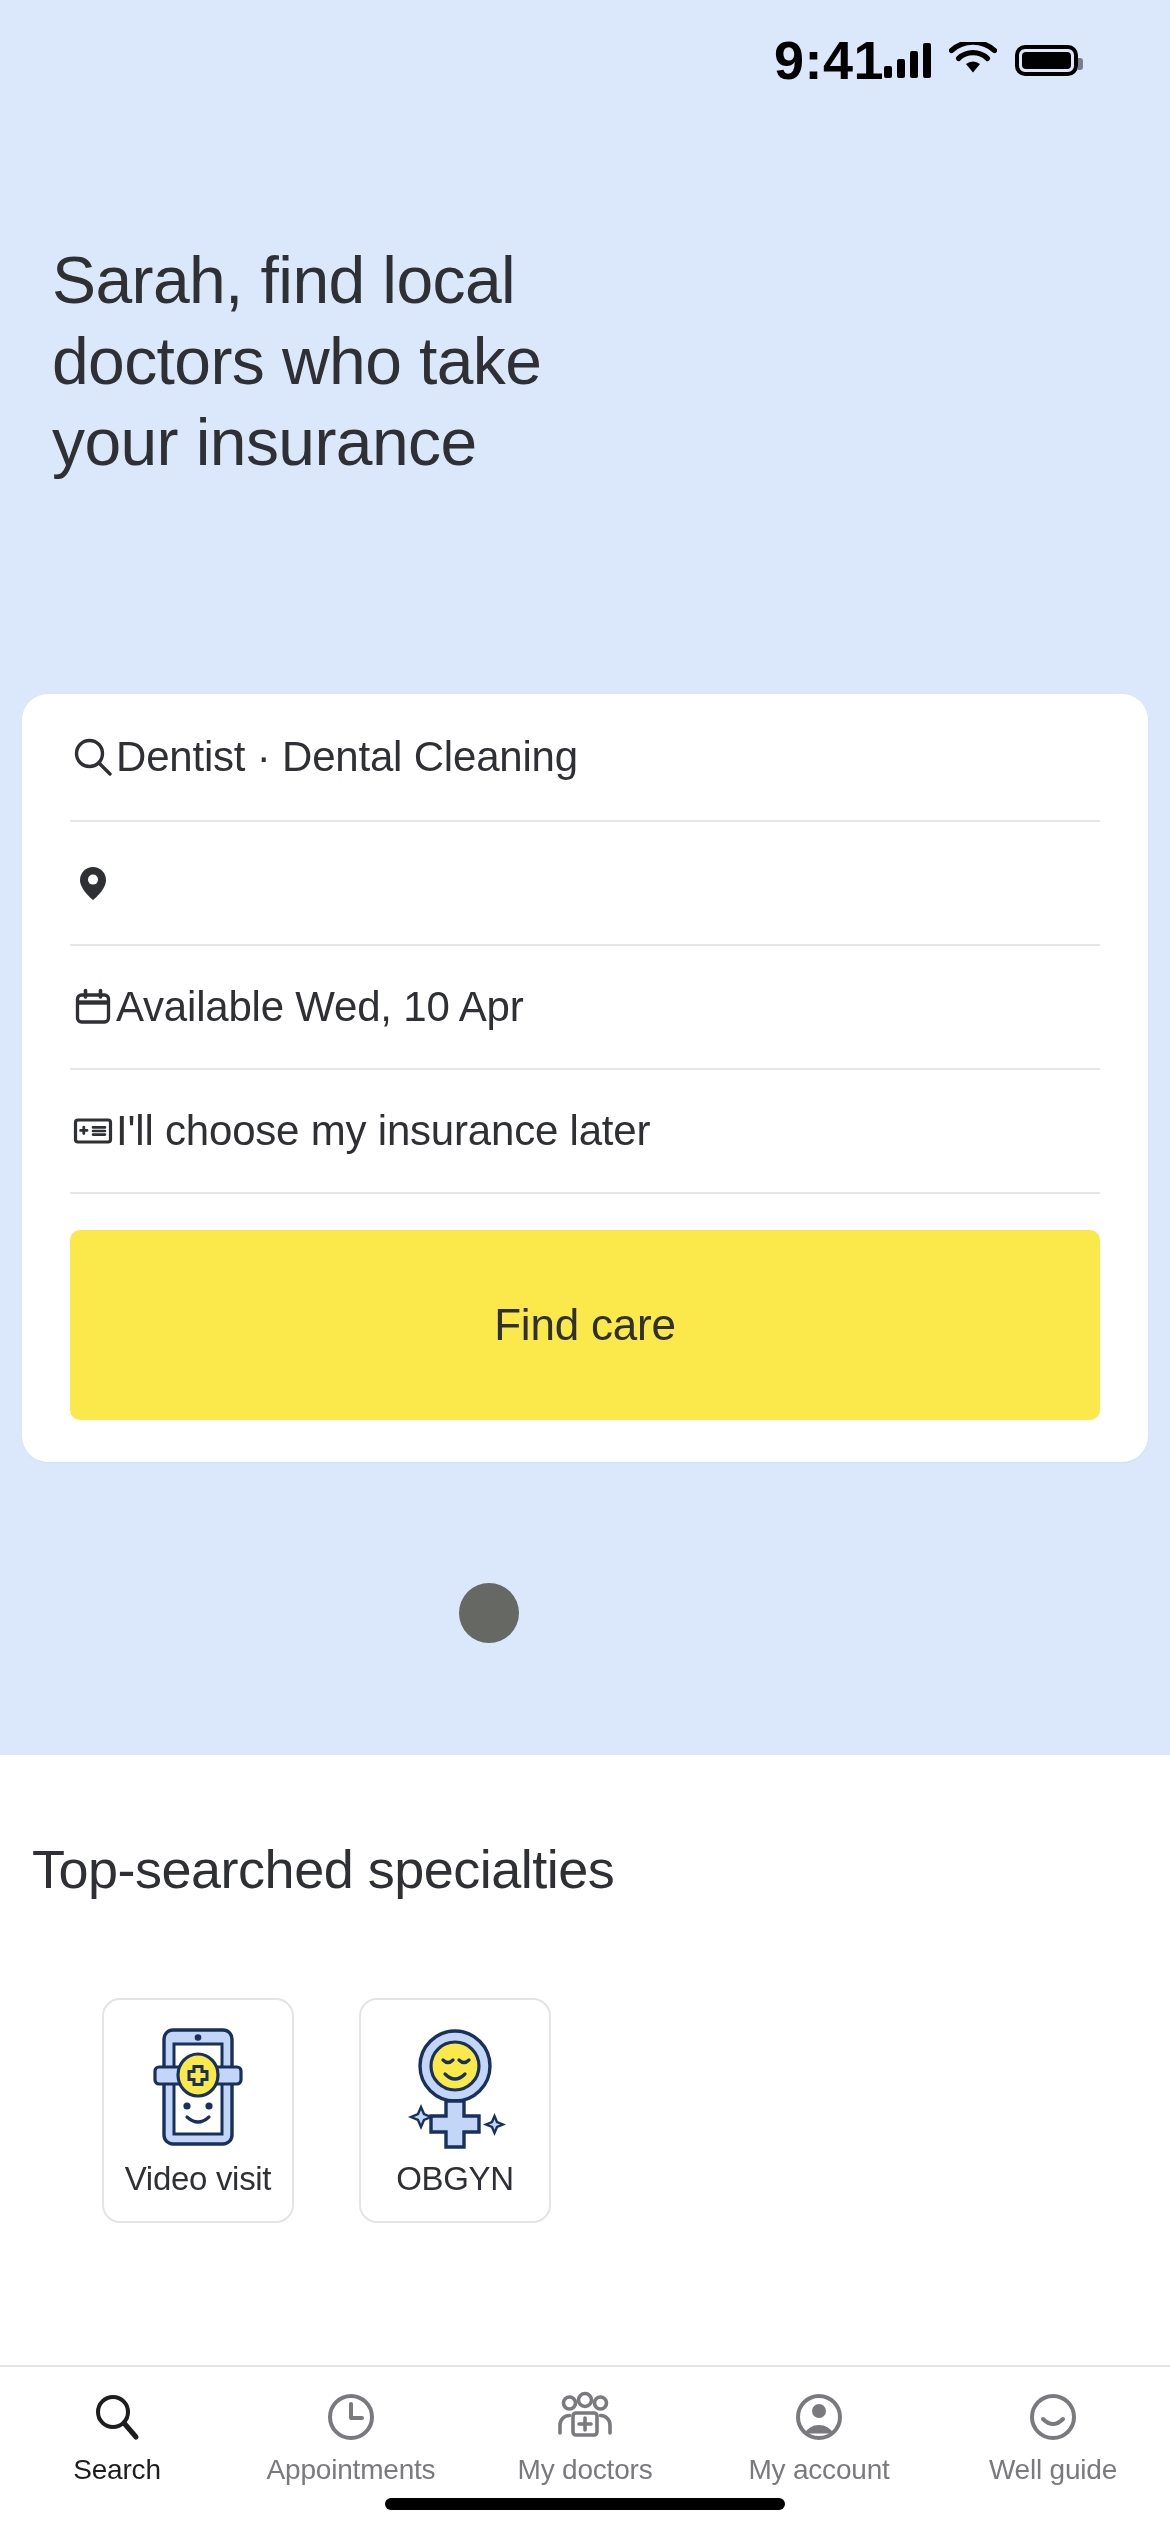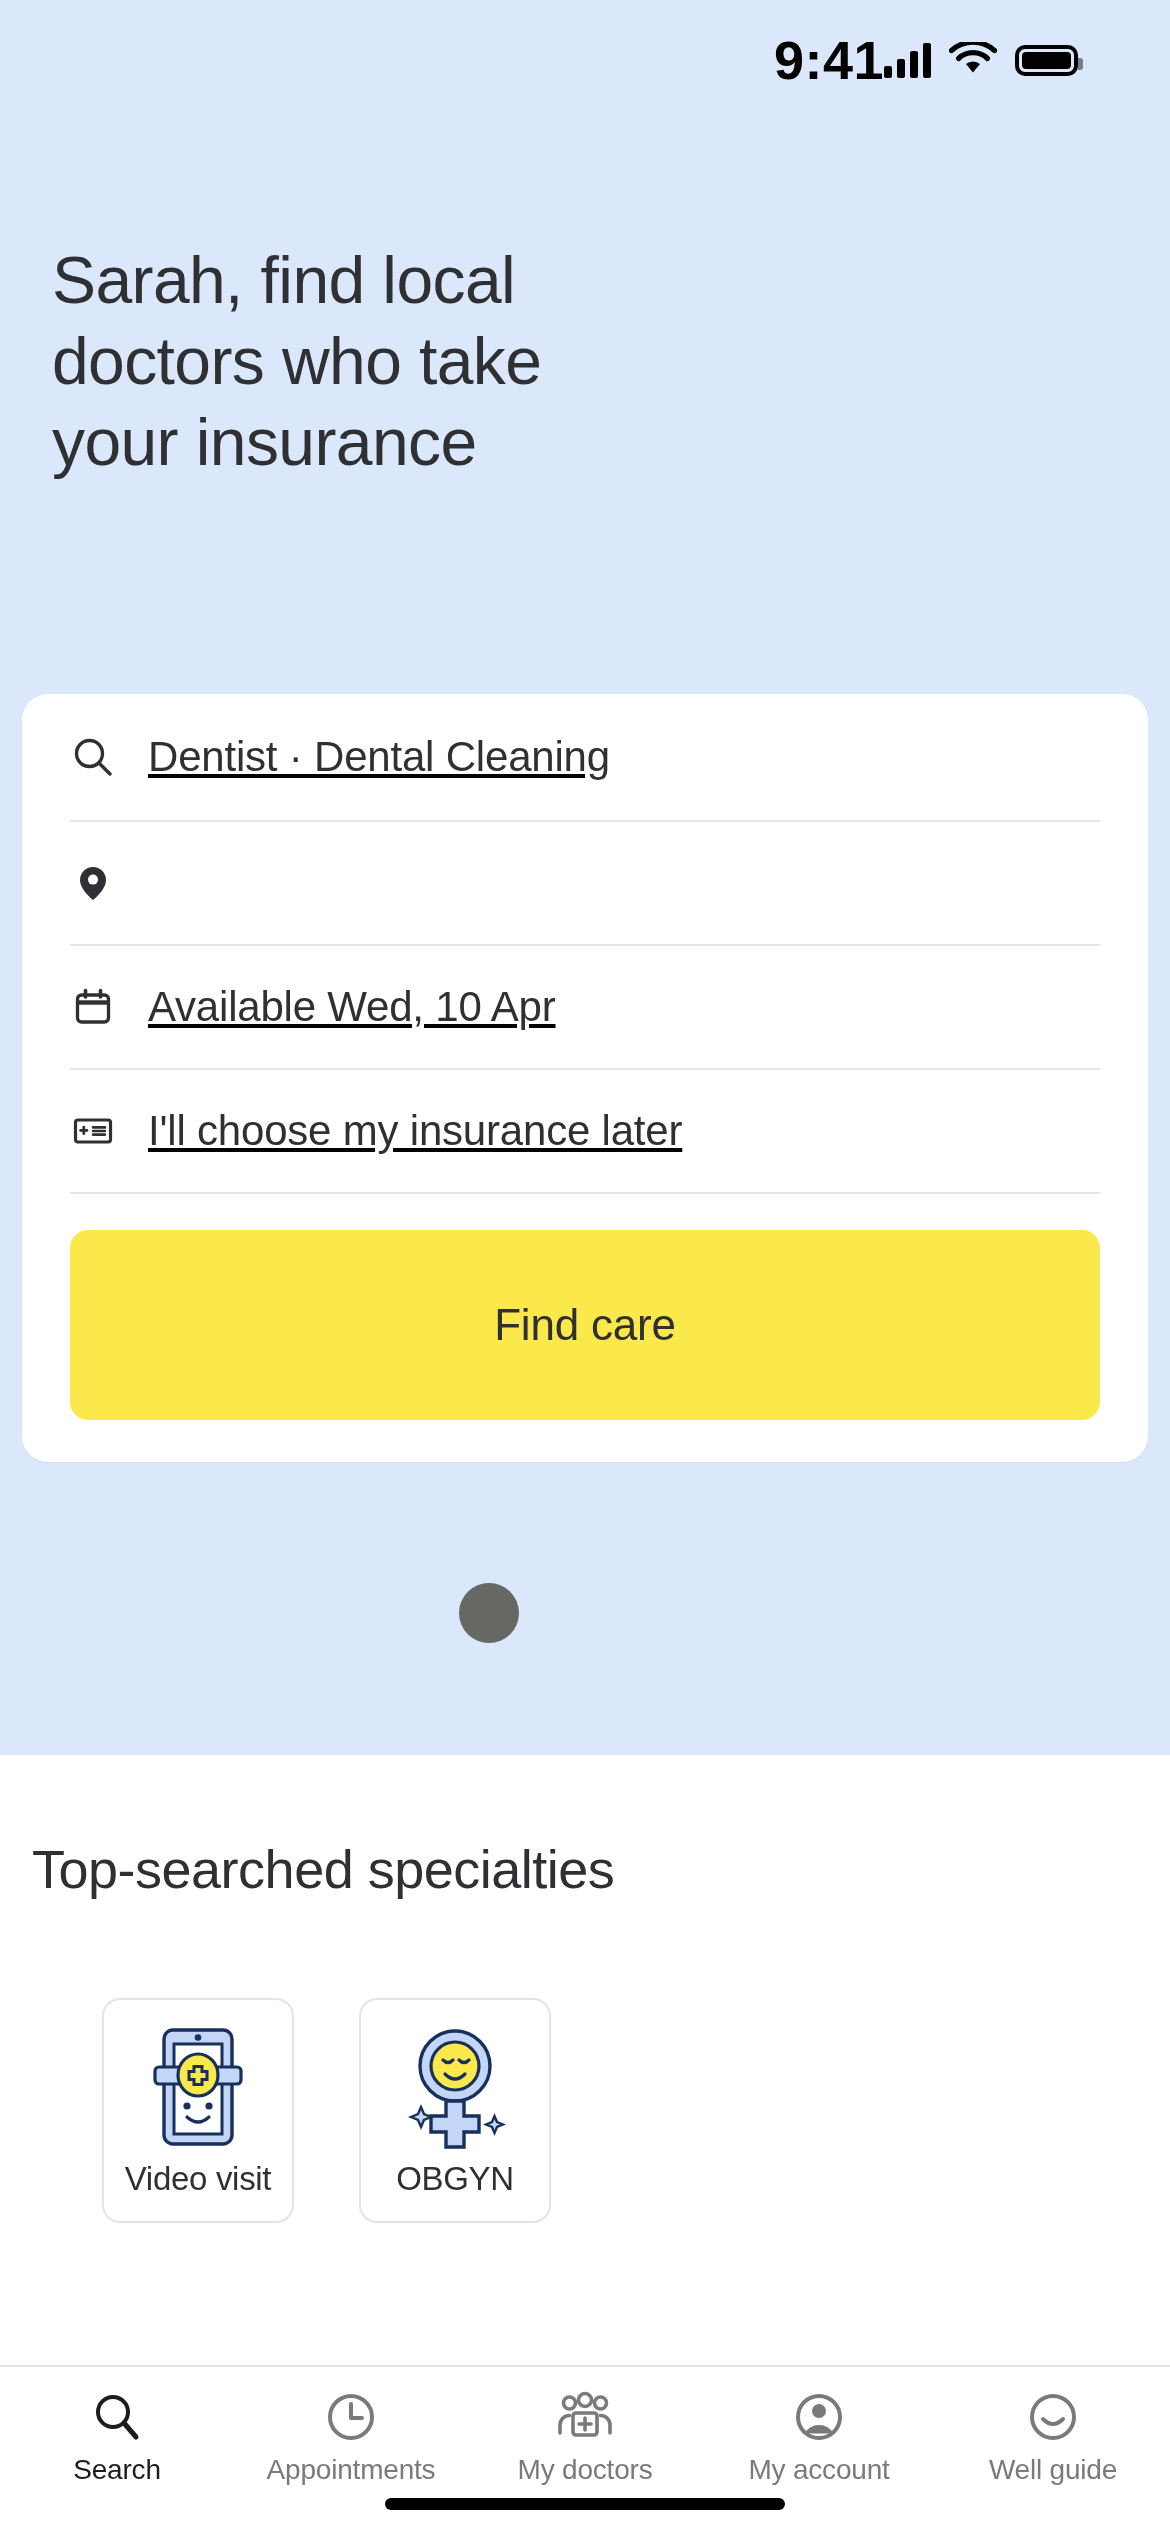--- a/index.html
+++ b/index.html
@@ -55,32 +55,31 @@
     color:#2f3033; letter-spacing:-0.6px;
   }
 
   
   .search-card {
     position:absolute; left:22px; top:694px; width:1126px;
     background:#fff; border-radius:26px; padding:0 48px;
     box-shadow:0 1px 2px rgba(0,0,0,0.04);
   }
   .sc-row {
-    display:flex; align-items:center; gap:32px;
+    display:flex; align-items:center; 
     height:124px; border-bottom:2px solid #e6e6e8;
     background:transparent;
-    text-decoration:underline;
   }
   .sc-row:first-child { height:128px; }
   .sc-icon { width:46px; height:46px; flex:0 0 46px; display:flex; align-items:center; justify-content:center; }
   .sc-text { font-size:42px; color:#2f3033; letter-spacing:-0.2px; white-space:nowrap; }
 
   .find-btn {
     display:block; width:100%; height:190px; margin:36px 0 42px;
-    background:#fbe94b; border:none; border-radius:18px;
+    background:#fbe94b; border:none; border-radius:10px;
     font-family:"Liberation Sans", sans-serif;
     font-size:44px; color:#2f3033; letter-spacing:-0.2px; cursor:pointer;
   }
 
   
   .cursor-dot {
     position:absolute; left:459px; top:1583px; width:60px; height:60px;
     border-radius:50%; background:rgba(40,38,20,0.66); pointer-events:none;
   }
 

